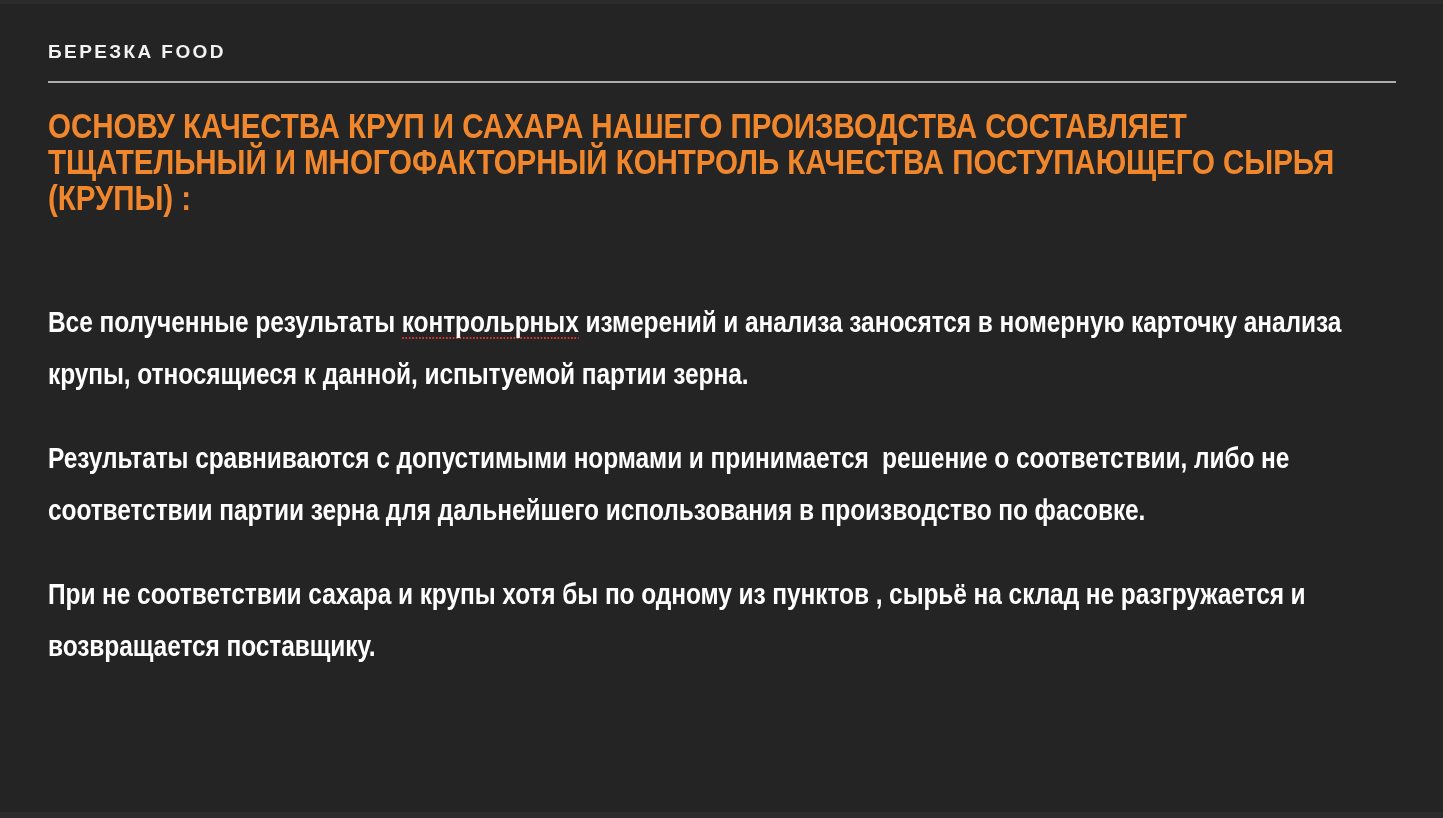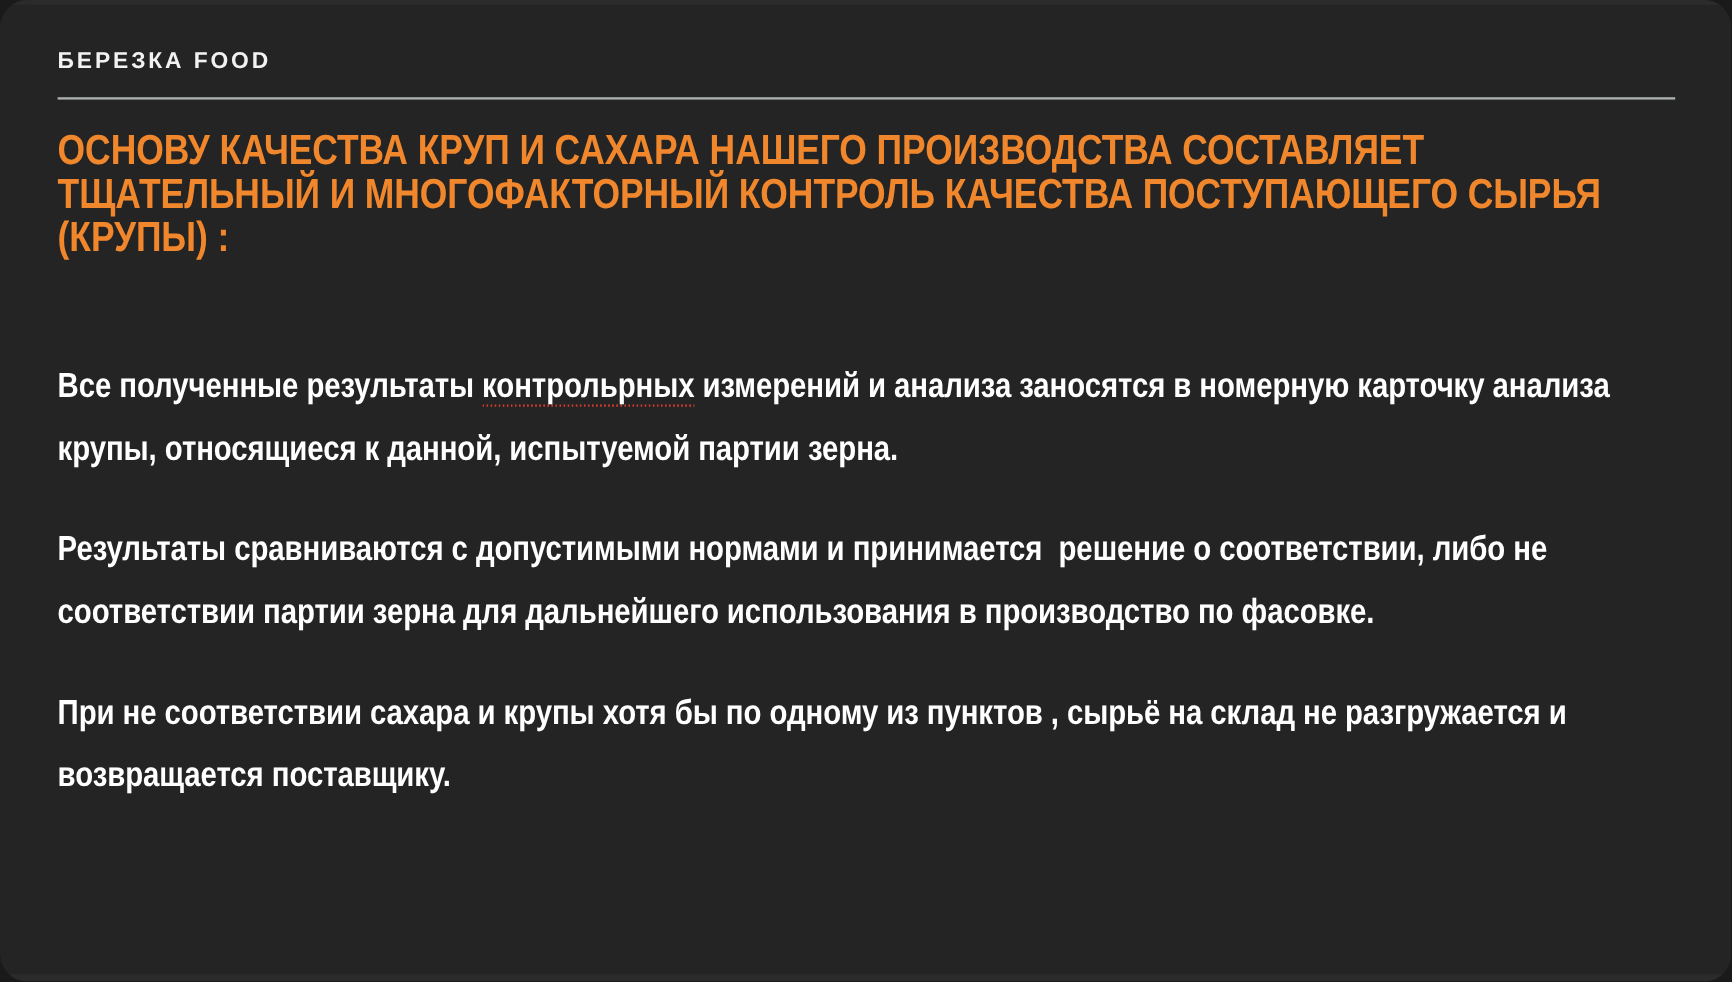--- a/index.html
+++ b/index.html
@@ -12,21 +12,20 @@
     font-family: "Liberation Sans", "DejaVu Sans", sans-serif;
   }
 
   .slide {
     position: relative;
     width: 1443px;
     height: 818px;
     background: #242424;
     overflow: hidden;
     box-sizing: border-box;
-    border-radius: 23px;
   }
 
   
   .slide-top-band {
     position: absolute;
     top: 0;
     left: 0;
     width: 100%;
     height: 4px;
     background: #2b2b2b;

